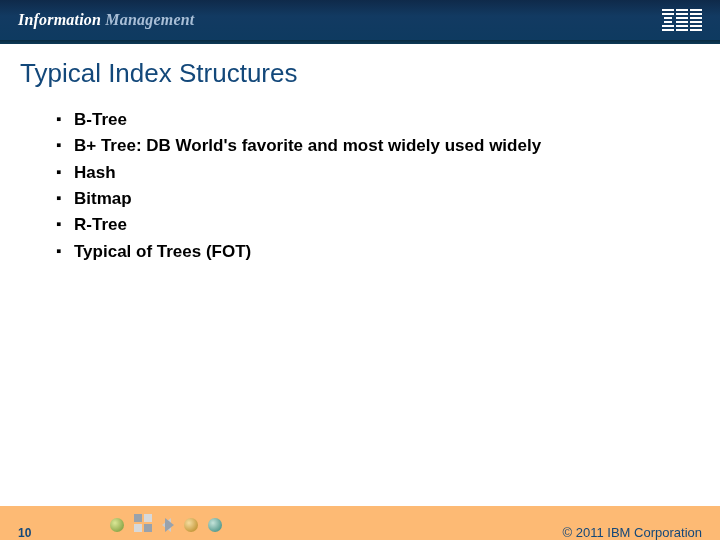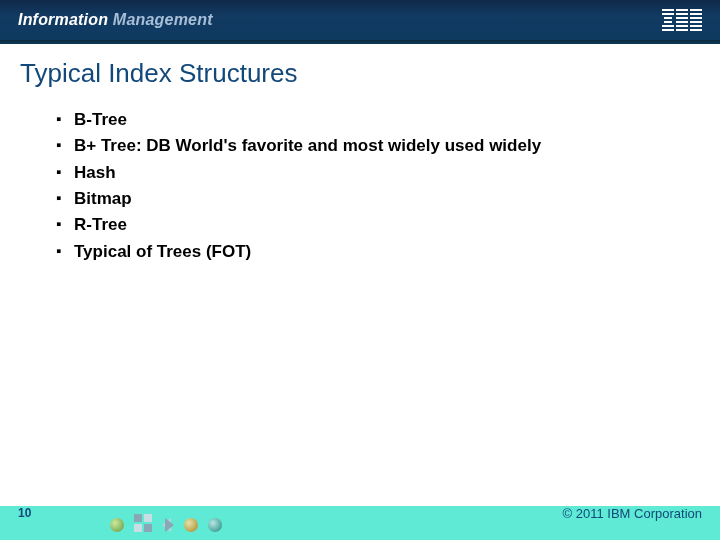--- a/index.html
+++ b/index.html
@@ -1,36 +1,36 @@
 <!DOCTYPE html>
 <html><head>
 <meta charset="utf-8">
 <style>
   * { margin: 0; padding: 0; box-sizing: border-box; }
   html, body { width: 720px; height: 540px; font-family: Arial, Helvetica, sans-serif; background: #fff; overflow: hidden; }
   .slide { width: 720px; height: 540px; position: relative; display: flex; flex-direction: column; }
   
   .banner { height: 40px; background: linear-gradient(#0f2a4a 0%, #123a62 40%, #0e3a60 100%); display: flex; align-items: center; justify-content: space-between; padding: 0 18px; }
-  .banner-left { color: #fff; font-style: italic; font-weight: bold; font-size: 16px; letter-spacing: 0.2px; }
+  .banner-left { color: #fff; font-style: italic; font-weight: bold; font-size: 16px; letter-spacing: 0.2px; font-family: Liberation Serif, serif; }
   .banner-left .m-dim { color: #a8bed6; font-style: italic; }
   .banner-right { display: flex; align-items: center; }
   .ibm-logo { display: flex; gap: 2px; align-items: flex-end; }
   .ibm-col { width: 12px; display: flex; flex-direction: column; gap: 2px; }
   .ibm-bar { height: 2px; background: #fff; }
   .ibm-bar.narrow { width: 60%; margin: 0 auto; }
   .banner-rule { height: 4px; background: linear-gradient(#0a2a40, #0d3a58); }
   
   .title { color: #13487a; font-size: 26px; font-weight: normal; padding: 14px 20px 10px 20px; }
   
   .content { flex: 1; padding: 8px 20px 0 56px; }
   .bullets { list-style: none; }
   .bullets li { position: relative; color: #000; font-size: 17px; font-weight: bold; line-height: 1.55; padding-left: 18px; }
   .bullets li::before { content: "\25AA";  color: #000; position: absolute; left: 0; top: 0; font-size: 15px; line-height: 1.6; }
   
-  .footer { height: 34px; display: flex; align-items: flex-start; justify-content: space-between; padding: 0 18px; background: #5eead4; }
+  .footer { height: 34px; display: flex; align-items: flex-end; justify-content: space-between; padding: 0 18px; background: #fdba74; }
   .page-num { color: #13487a; font-size: 12px; font-weight: bold; }
   .copyright { color: #13487a; font-size: 13px; }
   .footer-deco { position: absolute; bottom: 6px; left: 110px; display: flex; align-items: center; gap: 10px; opacity: 0.9; }
   .dot { width: 14px; height: 14px; border-radius: 50%; }
   .dot.green { background: radial-gradient(circle at 35% 35%, #d7ec9a, #85a94a 70%); }
   .dot.gold  { background: radial-gradient(circle at 35% 35%, #f5e1a5, #c29a3c 70%); }
   .dot.teal  { background: radial-gradient(circle at 35% 35%, #bfe8e5, #4b9c96 70%); }
   .sq-cluster { display: grid; grid-template-columns: 8px 8px; grid-template-rows: 8px 8px; gap: 2px; transform: translateY(-2px); }
   .sq { background: #8fa0b3; }
   .sq.light { background: #d5dde6; }

